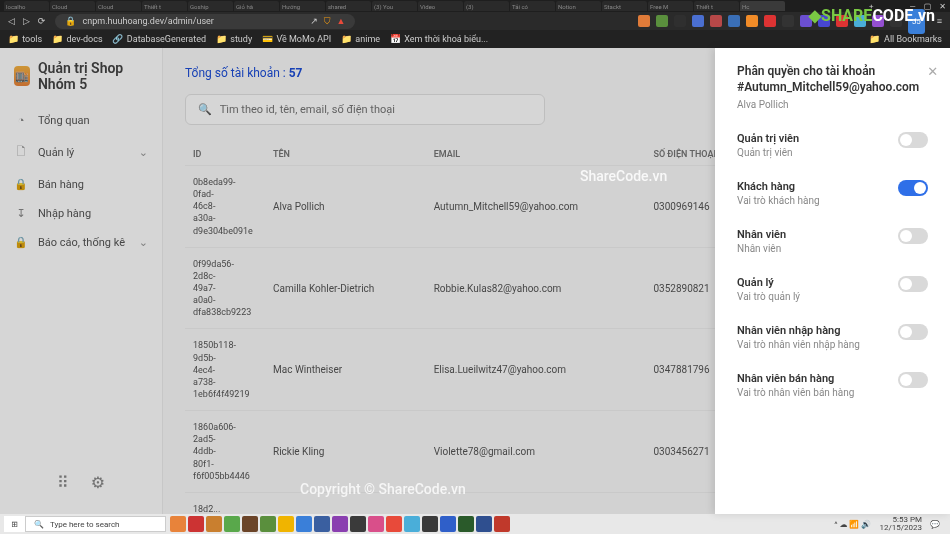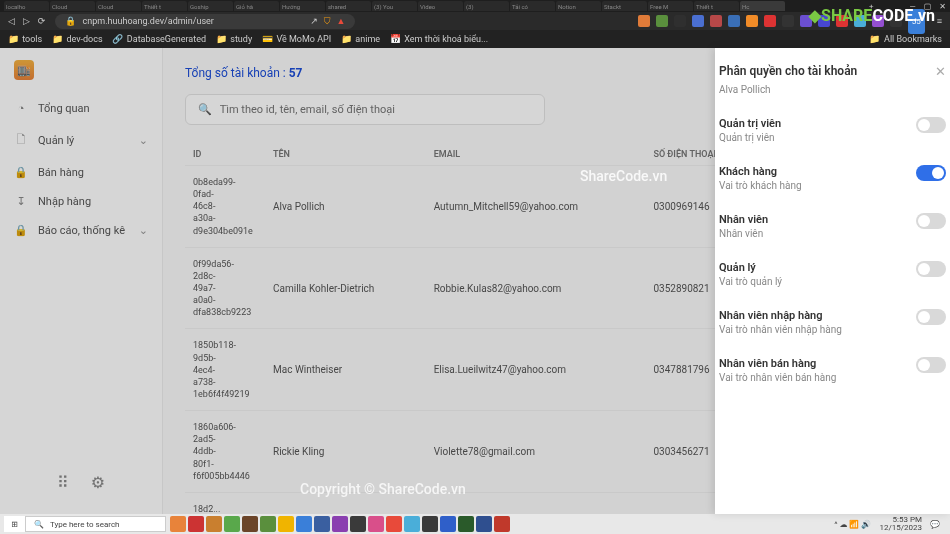--- a/index.html
+++ b/index.html
@@ -42,21 +42,21 @@
 .main { flex:1; padding:18px 22px; color:#444; font-size:11px; overflow:hidden;}
 .count { font-size:12px; margin-bottom:14px; color:#1d4ed8;}
 .search { display:flex; align-items:center; gap:8px; background:#fff; border:1px solid #e3e3e3; border-radius:6px; padding:8px 12px; width:360px; color:#999; margin-bottom:18px;}
 .search input { border:none; outline:none; flex:1; font-size:11px; color:#555; background:transparent;}
 table { width:100%; border-collapse:collapse; font-size:10px; }
 th { text-align:left; color:#777; font-weight:600; font-size:9px; padding:6px 8px; text-transform:uppercase;}
 td { padding:10px 8px; color:#555; vertical-align:middle; border-top:1px solid #f0f0f0;}
 .idcell { font-size:9px; line-height:1.35; word-break:break-all; width:80px;}
 
 
-.panel { position:absolute; top:48px; right:0; bottom:20px; width:235px; background:#fff; z-index:10; box-shadow:-2px 0 8px rgba(0,0,0,0.12); padding:16px 4px; color:#333; font-size:11px;}
+.panel { position:absolute; top:48px; right:0; bottom:20px; width:235px; background:#fff; z-index:10; box-shadow:-2px 0 8px rgba(0,0,0,0.12); padding:16px 22px; color:#333; font-size:11px;}
 .panel-head { display:flex; align-items:flex-start; gap:8px;}
 .panel-close { margin-left:auto; color:#aaa; cursor:pointer; font-size:13px;}
 .panel-title { font-weight:600; font-size:12px; line-height:1.3;}
 .panel-sub { font-size:10px; color:#888; margin-top:4px;}
 .role { display:flex; align-items:flex-start; justify-content:space-between; margin-top:22px;gap:8px;}
 .role-name { font-weight:600; font-size:11px; }
 .role-desc { font-size:10px; color:#888; margin-top:2px;}
 .toggle { width:30px; height:16px; border-radius:10px; background:#d9d9d9; position:relative; flex-shrink:0;}
 .toggle::after { content:""; position:absolute; width:12px; height:12px; border-radius:50%; background:#fff; top:2px; left:2px; transition:.2s;}
 .toggle.on { background:#2f6fe8;}
@@ -175,20 +175,21 @@
       <span>All Bookmarks</span>
   </div>
 </div>
 
 <div class="app">
   <div class="overlay"></div>
 
   <div class="sidebar">
     <div class="brand">
       <span class="brand-ic">🏬</span>
+      <span>Quản trị Shop Nhóm 5</span>
     </div>
     <div id="nav-list">
         <div class="nav-item">
           <span class="nav-ic">◔</span>
           <span>Tổng quan</span>
         </div>
         <div class="nav-item">
           <span class="nav-ic">🗋</span>
           <span>Quản lý</span>
           <span class="chev">⌄</span>
@@ -276,20 +277,21 @@
         </tbody>
     </table>
   </div>
 </div>
 
 <div class="panel">
   <div class="panel-head">
     <div>
       <div class="panel-title">
         <span>Phân quyền cho tài khoản</span><br>
+        <span>#Autumn_Mitchell59@yahoo.com</span>
       </div>
       <div class="panel-sub">Alva Pollich</div>
     </div>
     <span class="panel-close">✕</span>
   </div>
   <div id="roles">
       <div class="role">
         <div>
           <div class="role-name">Quản trị viên</div>
           <div class="role-desc">Quản trị viên</div>

